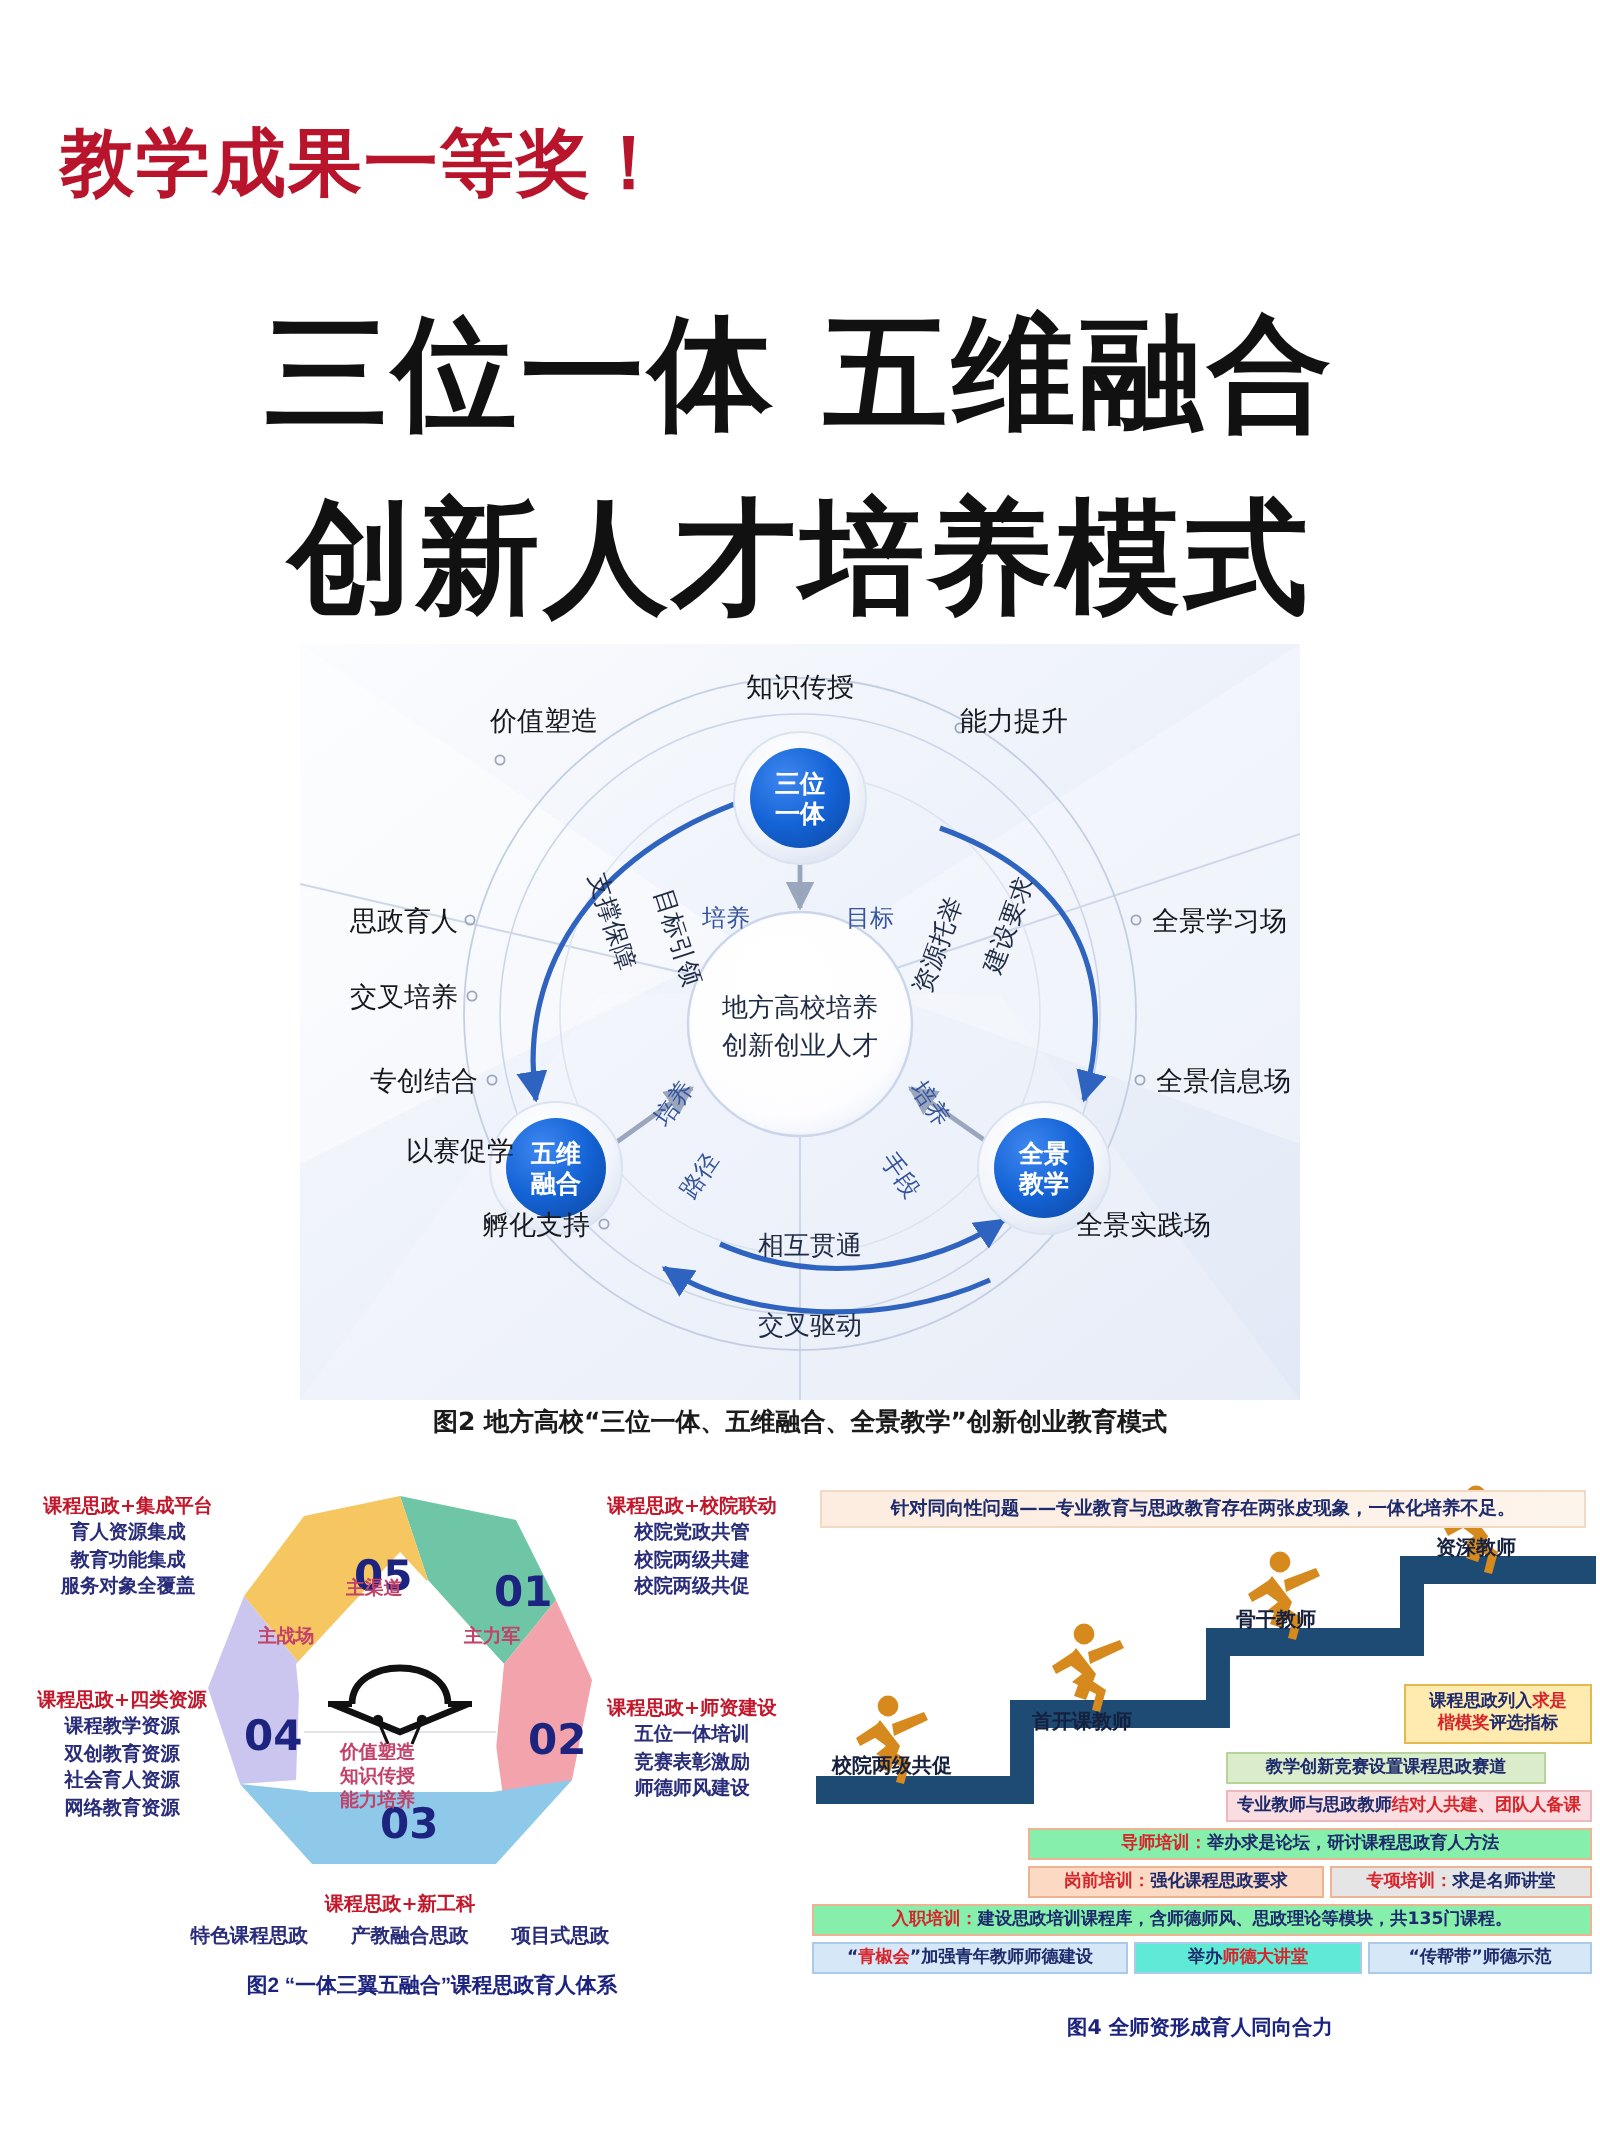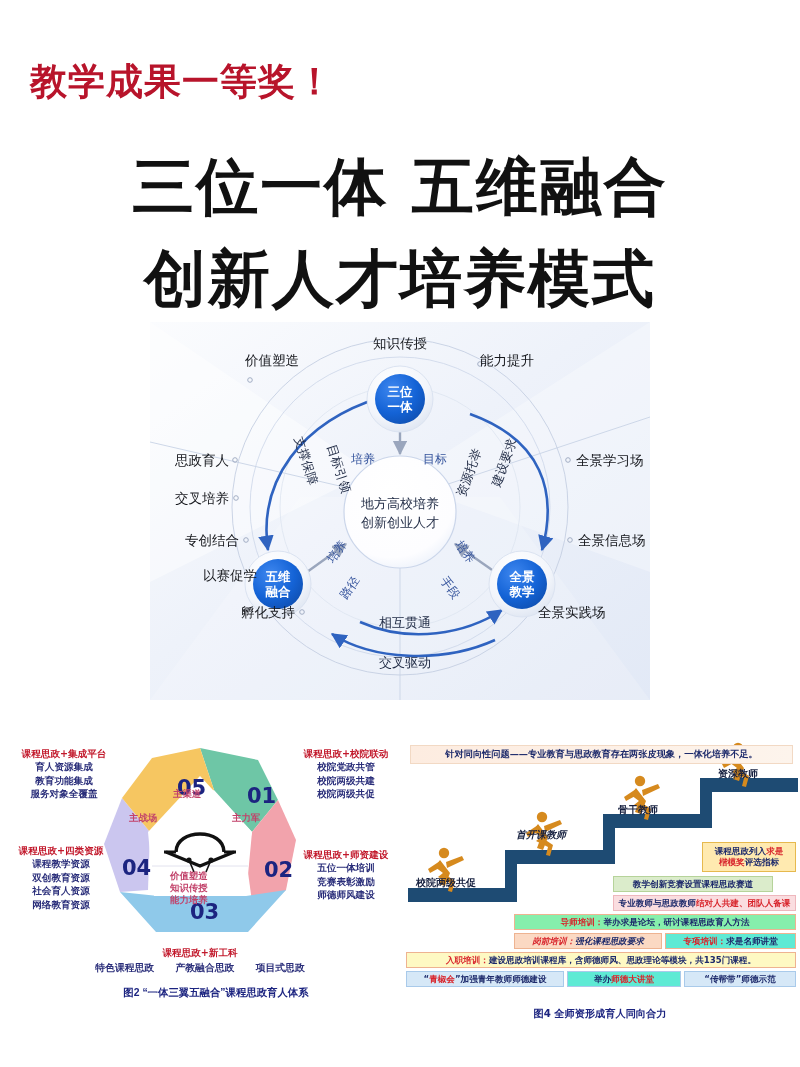--- a/index.html
+++ b/index.html
@@ -228,20 +228,21 @@
       <text x="79" y="181" text-anchor="end">交叉培养</text>
       <text x="89" y="223" text-anchor="end">专创结合</text>
       <text x="107" y="258" text-anchor="end">以赛促学</text>
       <text x="145" y="295" text-anchor="end">孵化支持</text>
       <text x="330" y="43" text-anchor="start">能力提升</text>
       <text x="426" y="143" text-anchor="start">全景学习场</text>
       <text x="428" y="223" text-anchor="start">全景信息场</text>
       <text x="388" y="295" text-anchor="start">全景实践场</text>
     </g>
   </svg>
+  <div id="circle-caption">图2 地方高校“三位一体、五维融合、全景教学”创新创业教育模式</div>
 </div>
 
 <div id="hex-fig">
   <svg id="hex-canvas" width="400" height="220" viewBox="0 0 400 220">
 
     <polygon points="200,8 258,20 278,60 252,92 214,50" fill="#6ec6a6"></polygon>
     <polygon points="278,60 296,100 286,150 254,176 246,118 252,92" fill="#f2a3ac"></polygon>
     <polygon points="286,150 248,192 156,192 120,152 158,156 246,156" fill="#8fc9ea"></polygon>
     <polygon points="120,152 104,104 122,58 150,92 148,150" fill="#cbc6ef"></polygon>
     <polygon points="122,58 152,18 200,8 214,50 150,92" fill="#f6c661"></polygon>
@@ -344,21 +345,21 @@
       <path d="M340,17 L356,11 L358,15 L341,23 Z"></path>
       <path d="M334,16 L322,24 L324,28 L337,21 Z"></path>
     </g>
   </svg>
 
   <div id="stair-banner">
     <span>针对同向性问题——专业教育与思政教育存在两张皮现象，一体化培养不足。</span>
   </div>
 
   <div class="runner-label" style="left:16px;top:136px;">校院两级共促</div>
-  <div class="runner-label" style="left:116px;top:88px;font-style:italic;">首开课教师</div>
+  <div class="runner-label" style="left:116px;top:114px;">首开课教师</div>
   <div class="runner-label" style="left:218px;top:63px;">骨干教师</div>
   <div class="runner-label" style="left:318px;top:27px;">资深教师</div>
 
   <div class="sbar" id="bar-gold" style="left:302px;top:102px;width:94px;height:30px;background:#ffeab0;border:1px solid #e6b94e;flex-direction:column;color:#1d2a6b;">
     <div>
       <span>课程思政列入</span><span class="hl">求是</span>
     </div>
     <div>
       <span class="hl">楷模奖</span><span>评选指标</span>
     </div>
@@ -371,31 +372,31 @@
   <div class="sbar" id="bar-pink" style="left:213px;top:155px;width:183px;height:16px;background:#fadde0;border:1px solid #eeb7bd;color:#1d2a6b;">
     <span>专业教师与思政教师</span>
       <span class="hl">结对人共建、团队人备课</span>
   </div>
 
   <div class="sbar" id="bar-peach1" style="left:114px;top:174px;width:282px;height:16px;background:#86efac;border:1px solid #eeb391;color:#1d2a6b;">
     <span class="hl">导师培训：</span>
       <span>举办求是论坛，研讨课程思政育人方法</span>
   </div>
 
-  <div class="sbar" id="bar-peach2" style="left:114px;top:193px;width:148px;height:16px;background:#fbd9c3;border:1px solid #eeb391;color:#1d2a6b;font-style:italic;">
+  <div class="sbar" id="bar-peach2" style="left:114px;top:193px;width:148px;height:16px;background:#fbd9c3;border:1px solid #eeb391;color:#1d2a6b;">
     <span class="hl">岗前培训：</span>
       <span>强化课程思政要求</span>
   </div>
 
-  <div class="sbar" id="bar-peach3" style="left:265px;top:193px;width:131px;height:16px;background:#5eead4;border:1px solid #eeb391;color:#1d2a6b;">
+  <div class="sbar" id="bar-peach3" style="left:265px;top:193px;width:131px;height:16px;background:#e5e5e5;border:1px solid #eeb391;color:#1d2a6b;">
     <span class="hl">专项培训：</span>
       <span>求是名师讲堂</span>
   </div>
 
-  <div class="sbar" id="bar-peach4" style="left:6px;top:212px;width:390px;height:16px;background:#fef9c3;border:1px solid #eeb391;color:#1d2a6b;">
+  <div class="sbar" id="bar-peach4" style="left:6px;top:212px;width:390px;height:16px;background:#86efac;border:1px solid #eeb391;color:#1d2a6b;">
     <span class="hl">入职培训：</span>
       <span>建设思政培训课程库，含师德师风、思政理论等模块，共135门课程。</span>
   </div>
 
   <div class="sbar" id="bar-blue1" style="left:6px;top:231px;width:158px;height:16px;background:#d6e8f7;border:1px solid #a9caea;color:#1d2a6b;">
     <span>“</span>
       <span class="hl">青椒会</span>
       <span>”加强青年教师师德建设</span>
   </div>
 

